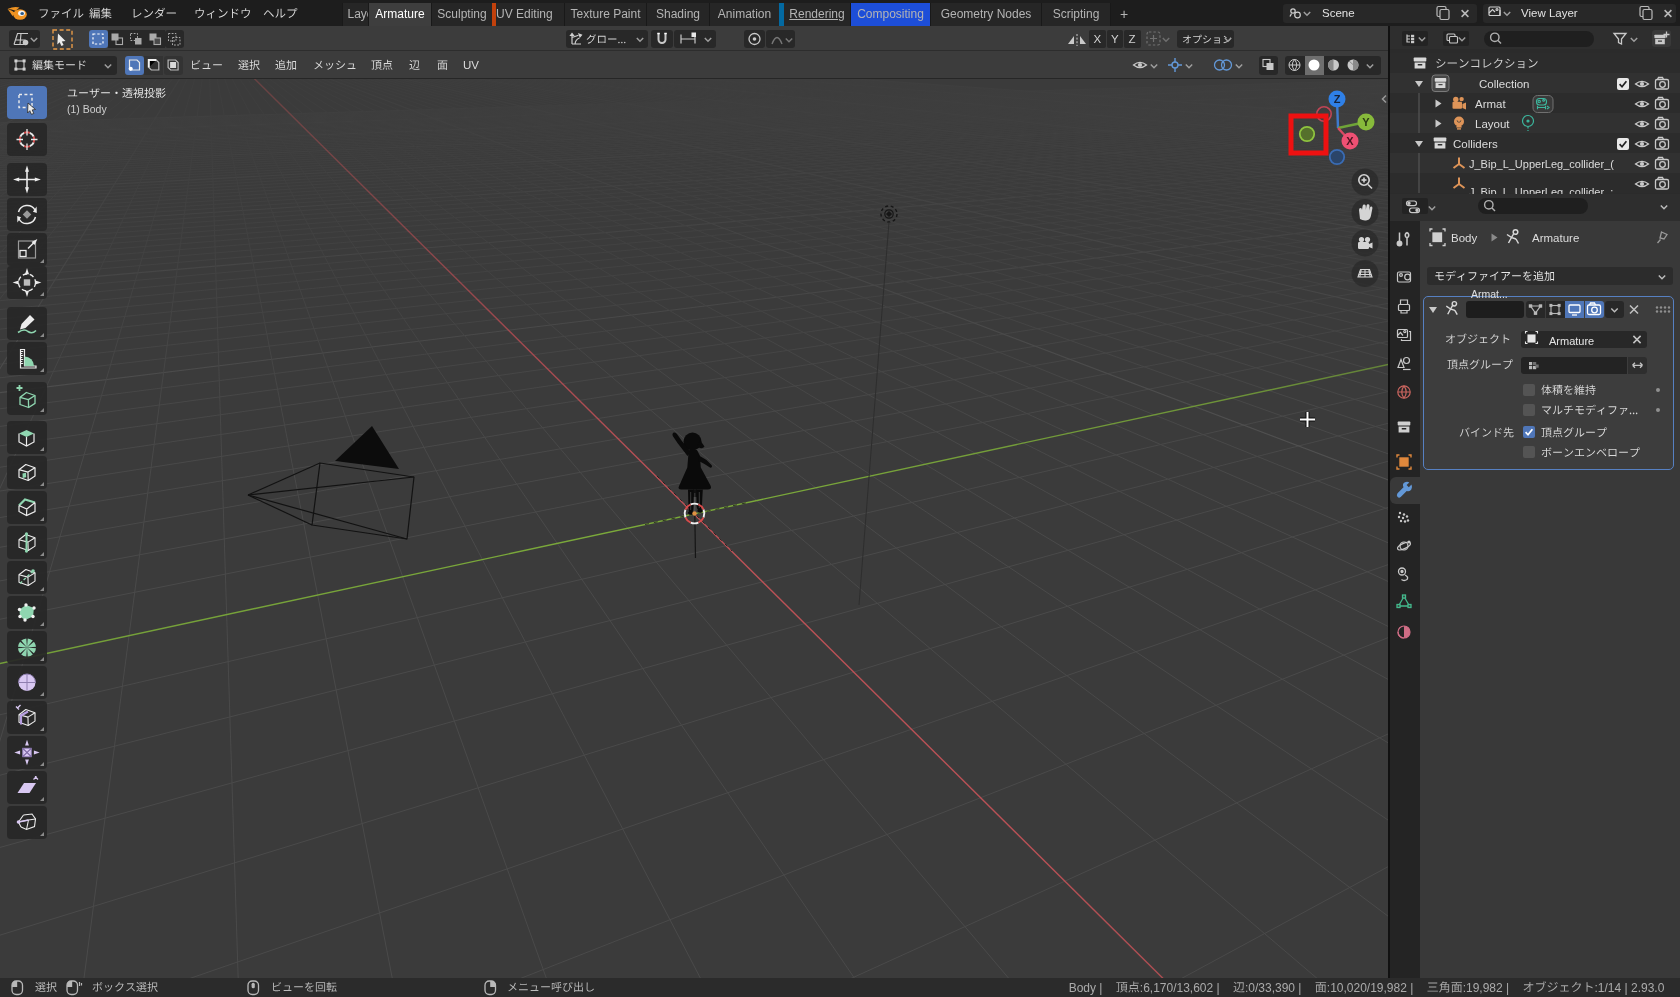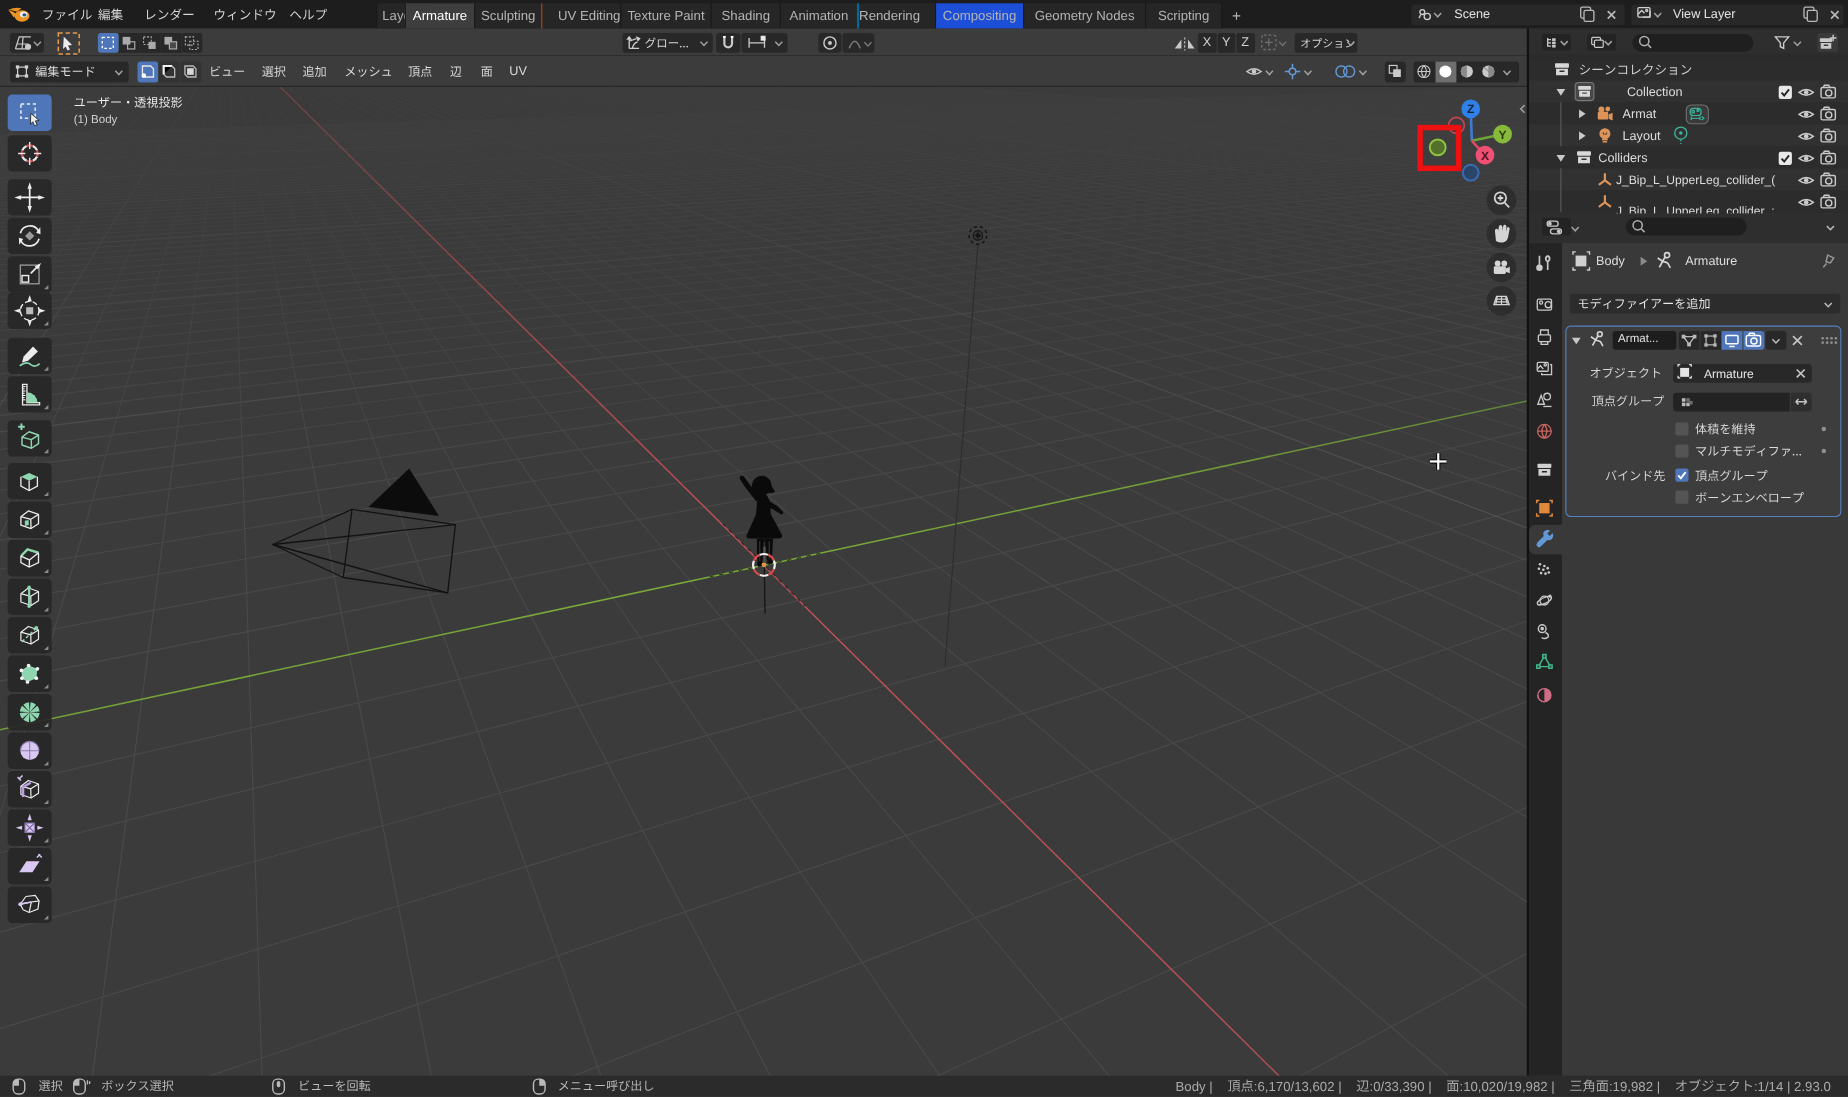--- a/index.html
+++ b/index.html
@@ -76,25 +76,25 @@
       <path id="g67" d="M150 57H856V-17H150ZM456 835H534V14H456ZM113 335H188V-80H113ZM816 335H893V-78H816ZM151 745H226V472H775V745H853V400H151Z"></path>
       <path id="g68" d="M340 779Q336 754 334 729Q332 703 331 678Q329 636 327 574Q325 512 323 443Q321 373 320 304Q319 235 319 180Q319 125 340 92Q361 59 398 45Q435 31 483 31Q551 31 606 49Q661 66 704 95Q747 125 780 162Q814 199 841 238L898 170Q872 134 834 96Q797 57 746 24Q695 -9 629 -30Q562 -51 480 -51Q409 -51 354 -29Q299 -7 268 42Q237 91 237 172Q237 217 238 271Q239 326 241 384Q243 442 244 497Q245 553 246 600Q247 647 247 678Q247 706 245 732Q243 758 239 780Z"></path>
       <path id="g69" d="M123 743H879V667H123ZM187 416H801V341H187ZM65 69H934V-7H65Z"></path>
       <path id="g70" d="M233 611H837V544H233ZM233 411H825V346H233ZM215 207H828V141H215ZM191 611H265V360Q265 307 258 248Q252 189 233 129Q214 70 179 15Q143 -40 86 -85Q80 -77 71 -66Q61 -56 51 -46Q41 -36 33 -31Q87 10 118 59Q150 107 166 159Q181 210 186 262Q191 314 191 361ZM797 611H871V15Q871 -21 860 -41Q849 -60 821 -69Q792 -77 742 -80Q692 -82 616 -82Q614 -72 610 -58Q605 -45 599 -32Q593 -19 587 -9Q628 -10 665 -11Q702 -11 730 -11Q758 -10 769 -10Q786 -9 791 -4Q797 2 797 16ZM486 583H558V173H486ZM328 781H643V718H328ZM337 843 418 828Q386 769 341 707Q296 645 239 585Q182 526 111 474Q104 483 95 493Q85 504 75 513Q65 522 56 527Q124 573 178 627Q232 681 272 737Q312 793 337 843ZM617 781H634L646 785L697 752Q680 718 656 683Q633 647 608 615Q583 582 559 557Q549 566 534 576Q518 586 506 592Q526 615 548 646Q569 677 588 709Q606 741 617 767Z"></path>
     </defs>
   </svg>
 <div style="position:absolute;left:0px;top:0px;width:1680px;height:26px;background:#1d1d1d;"></div>
 <div style="position:absolute;left:322px;top:3px;width:46px;height:23px;background:#262626;border-left:1px solid #191919;color:#b4b4b4;font:12px 'Liberation Sans',sans-serif;text-align:center;line-height:23px;margin-left:20px;">Layout</div>
 <div style="position:absolute;left:368px;top:3px;width:63px;height:23px;background:#3e3e3e;border-left:1px solid #191919;color:#ffffff;font:12px 'Liberation Sans',sans-serif;text-align:center;line-height:23px;">Armature</div>
 <div style="position:absolute;left:431px;top:3px;width:61px;height:23px;background:#262626;border-left:1px solid #191919;color:#b4b4b4;font:12px 'Liberation Sans',sans-serif;text-align:center;line-height:23px;">Sculpting</div>
-<div style="position:absolute;left:492px;top:3px;width:72px;height:23px;background:#262626;border-left:1px solid #c2410c;color:#b4b4b4;font:12px 'Liberation Sans',sans-serif;text-align:right;line-height:23px;">UV Editing</div>
+<div style="position:absolute;left:492px;top:3px;width:72px;height:23px;background:#262626;border-left:4px solid #c2410c;color:#b4b4b4;font:12px 'Liberation Sans',sans-serif;text-align:left;line-height:23px;">UV Editing</div>
 <div style="position:absolute;left:564px;top:3px;width:82px;height:23px;background:#262626;border-left:1px solid #191919;color:#b4b4b4;font:12px 'Liberation Sans',sans-serif;text-align:center;line-height:23px;">Texture Paint</div>
 <div style="position:absolute;left:646px;top:3px;width:63px;height:23px;background:#262626;border-left:1px solid #191919;color:#b4b4b4;font:12px 'Liberation Sans',sans-serif;text-align:center;line-height:23px;">Shading</div>
 <div style="position:absolute;left:709px;top:3px;width:70px;height:23px;background:#262626;border-left:1px solid #191919;color:#b4b4b4;font:12px 'Liberation Sans',sans-serif;text-align:center;line-height:23px;">Animation</div>
-<div style="position:absolute;left:779px;top:3px;width:71px;height:23px;background:#262626;border-left:2px solid #0369a1;color:#b4b4b4;font:12px 'Liberation Sans',sans-serif;text-align:left;line-height:23px;">Rendering</div>
+<div style="position:absolute;left:779px;top:3px;width:71px;height:23px;background:#262626;border-left:5px solid #0369a1;color:#b4b4b4;font:12px 'Liberation Sans',sans-serif;text-align:center;line-height:23px;text-decoration:underline;">Rendering</div>
 <div style="position:absolute;left:850px;top:3px;width:80px;height:23px;background:#1d4ed8;border-left:1px solid #191919;color:#b4b4b4;font:12px 'Liberation Sans',sans-serif;text-align:center;line-height:23px;">Compositing</div>
 <div style="position:absolute;left:930px;top:3px;width:111px;height:23px;background:#262626;border-left:1px solid #191919;color:#b4b4b4;font:12px 'Liberation Sans',sans-serif;text-align:center;line-height:23px;">Geometry Nodes</div>
 <div style="position:absolute;left:1041px;top:3px;width:69px;height:23px;background:#262626;border-left:1px solid #191919;color:#b4b4b4;font:12px 'Liberation Sans',sans-serif;text-align:center;line-height:23px;">Scripting</div>
 <div style="position:absolute;left:1110px;top:3px;width:27px;height:23px;border-left:1px solid #191919;color:#b4b4b4;font:14px 'Liberation Sans',sans-serif;text-align:center;line-height:22px;">+</div>
 <div style="position:absolute;left:1283px;top:3.5px;width:194px;height:19px;background:#282828;border-radius:3px;"></div>
 <div style="position:absolute;left:1322px;top:6.5px;font:11.5px 'Liberation Sans',sans-serif;color:#e2e2e2;white-space:nowrap;">Scene</div>
 <div style="position:absolute;left:1483px;top:3.5px;width:193px;height:19px;background:#282828;border-radius:3px;"></div>
 <div style="position:absolute;left:1521px;top:6.5px;font:11.5px 'Liberation Sans',sans-serif;color:#e2e2e2;white-space:nowrap;">View Layer</div>
 <div style="position:absolute;left:0px;top:26px;width:1388px;height:25px;background:#3c3c3c;"></div>
 <div style="position:absolute;left:0px;top:50.3px;width:1388px;height:0.7px;background:#2d2d2d;"></div>
@@ -524,21 +524,21 @@
 <div style="position:absolute;left:1402px;top:198px;width:26px;height:16px;background:#232323;border-radius:2px;"></div>
 <div style="position:absolute;left:1478px;top:198px;width:110px;height:16px;background:#1f1f1f;border-radius:8px;"></div>
 <div style="position:absolute;left:1390px;top:221px;width:290px;height:757px;background:#393939;"></div>
 <div style="position:absolute;left:1390px;top:221px;width:30px;height:757px;background:#242424;"></div>
 <div style="position:absolute;left:1390px;top:477px;width:30px;height:27px;background:#393939;border-radius:6px 0 0 6px;"></div>
 <div style="position:absolute;left:1451px;top:231.5px;font:11.5px 'Liberation Sans',sans-serif;color:#dddddd;white-space:nowrap;">Body</div>
 <div style="position:absolute;left:1532px;top:231.5px;font:11.5px 'Liberation Sans',sans-serif;color:#dddddd;white-space:nowrap;">Armature</div>
 <div style="position:absolute;left:1427px;top:267px;width:246px;height:18px;background:#2c2c2c;border-radius:3px;"></div>
 <div style="position:absolute;left:1423px;top:296px;width:251px;height:174px;background:#3d3d3d;border:1px solid #5680c2;border-radius:5px;"></div>
 <div style="position:absolute;left:1466px;top:301px;width:58px;height:17px;background:#1d1d1d;border-radius:3px;"></div>
-<div style="position:absolute;left:1471px;top:302px;font:10.5px 'Liberation Sans',sans-serif;color:#e0e0e0;white-space:nowrap;text-align:center;">Armat...</div>
+<div style="position:absolute;left:1471px;top:288px;font:10.5px 'Liberation Sans',sans-serif;color:#e0e0e0;white-space:nowrap;text-align:center;">Armat...</div>
 <div style="position:absolute;left:1526px;top:301px;width:19px;height:17px;background:#282828;border-radius:3px 0 0 3px;"></div>
 <div style="position:absolute;left:1545.5px;top:301px;width:19px;height:17px;background:#282828;"></div>
 <div style="position:absolute;left:1565px;top:301px;width:19px;height:17px;background:#4f76b8;"></div>
 <div style="position:absolute;left:1584.5px;top:301px;width:19px;height:17px;background:#4f76b8;border-radius:0 3px 3px 0;"></div>
 <div style="position:absolute;left:1605px;top:301px;width:19px;height:17px;background:#282828;border-radius:3px;"></div>
 <div style="position:absolute;left:1521px;top:331px;width:126px;height:17px;background:#282828;border-radius:3px;"></div>
 <div style="position:absolute;left:1549px;top:334.5px;font:11px 'Liberation Sans',sans-serif;color:#e5e5e5;white-space:nowrap;">Armature</div>
 <div style="position:absolute;left:1521px;top:357px;width:106px;height:16.5px;background:#232323;border-radius:3px 0 0 3px;"></div>
 <div style="position:absolute;left:1628px;top:357px;width:19px;height:16.5px;background:#2e2e2e;border-radius:0 3px 3px 0;"></div>
 <div style="position:absolute;left:0px;top:978px;width:1680px;height:19px;background:#2b2b2b;"></div>

